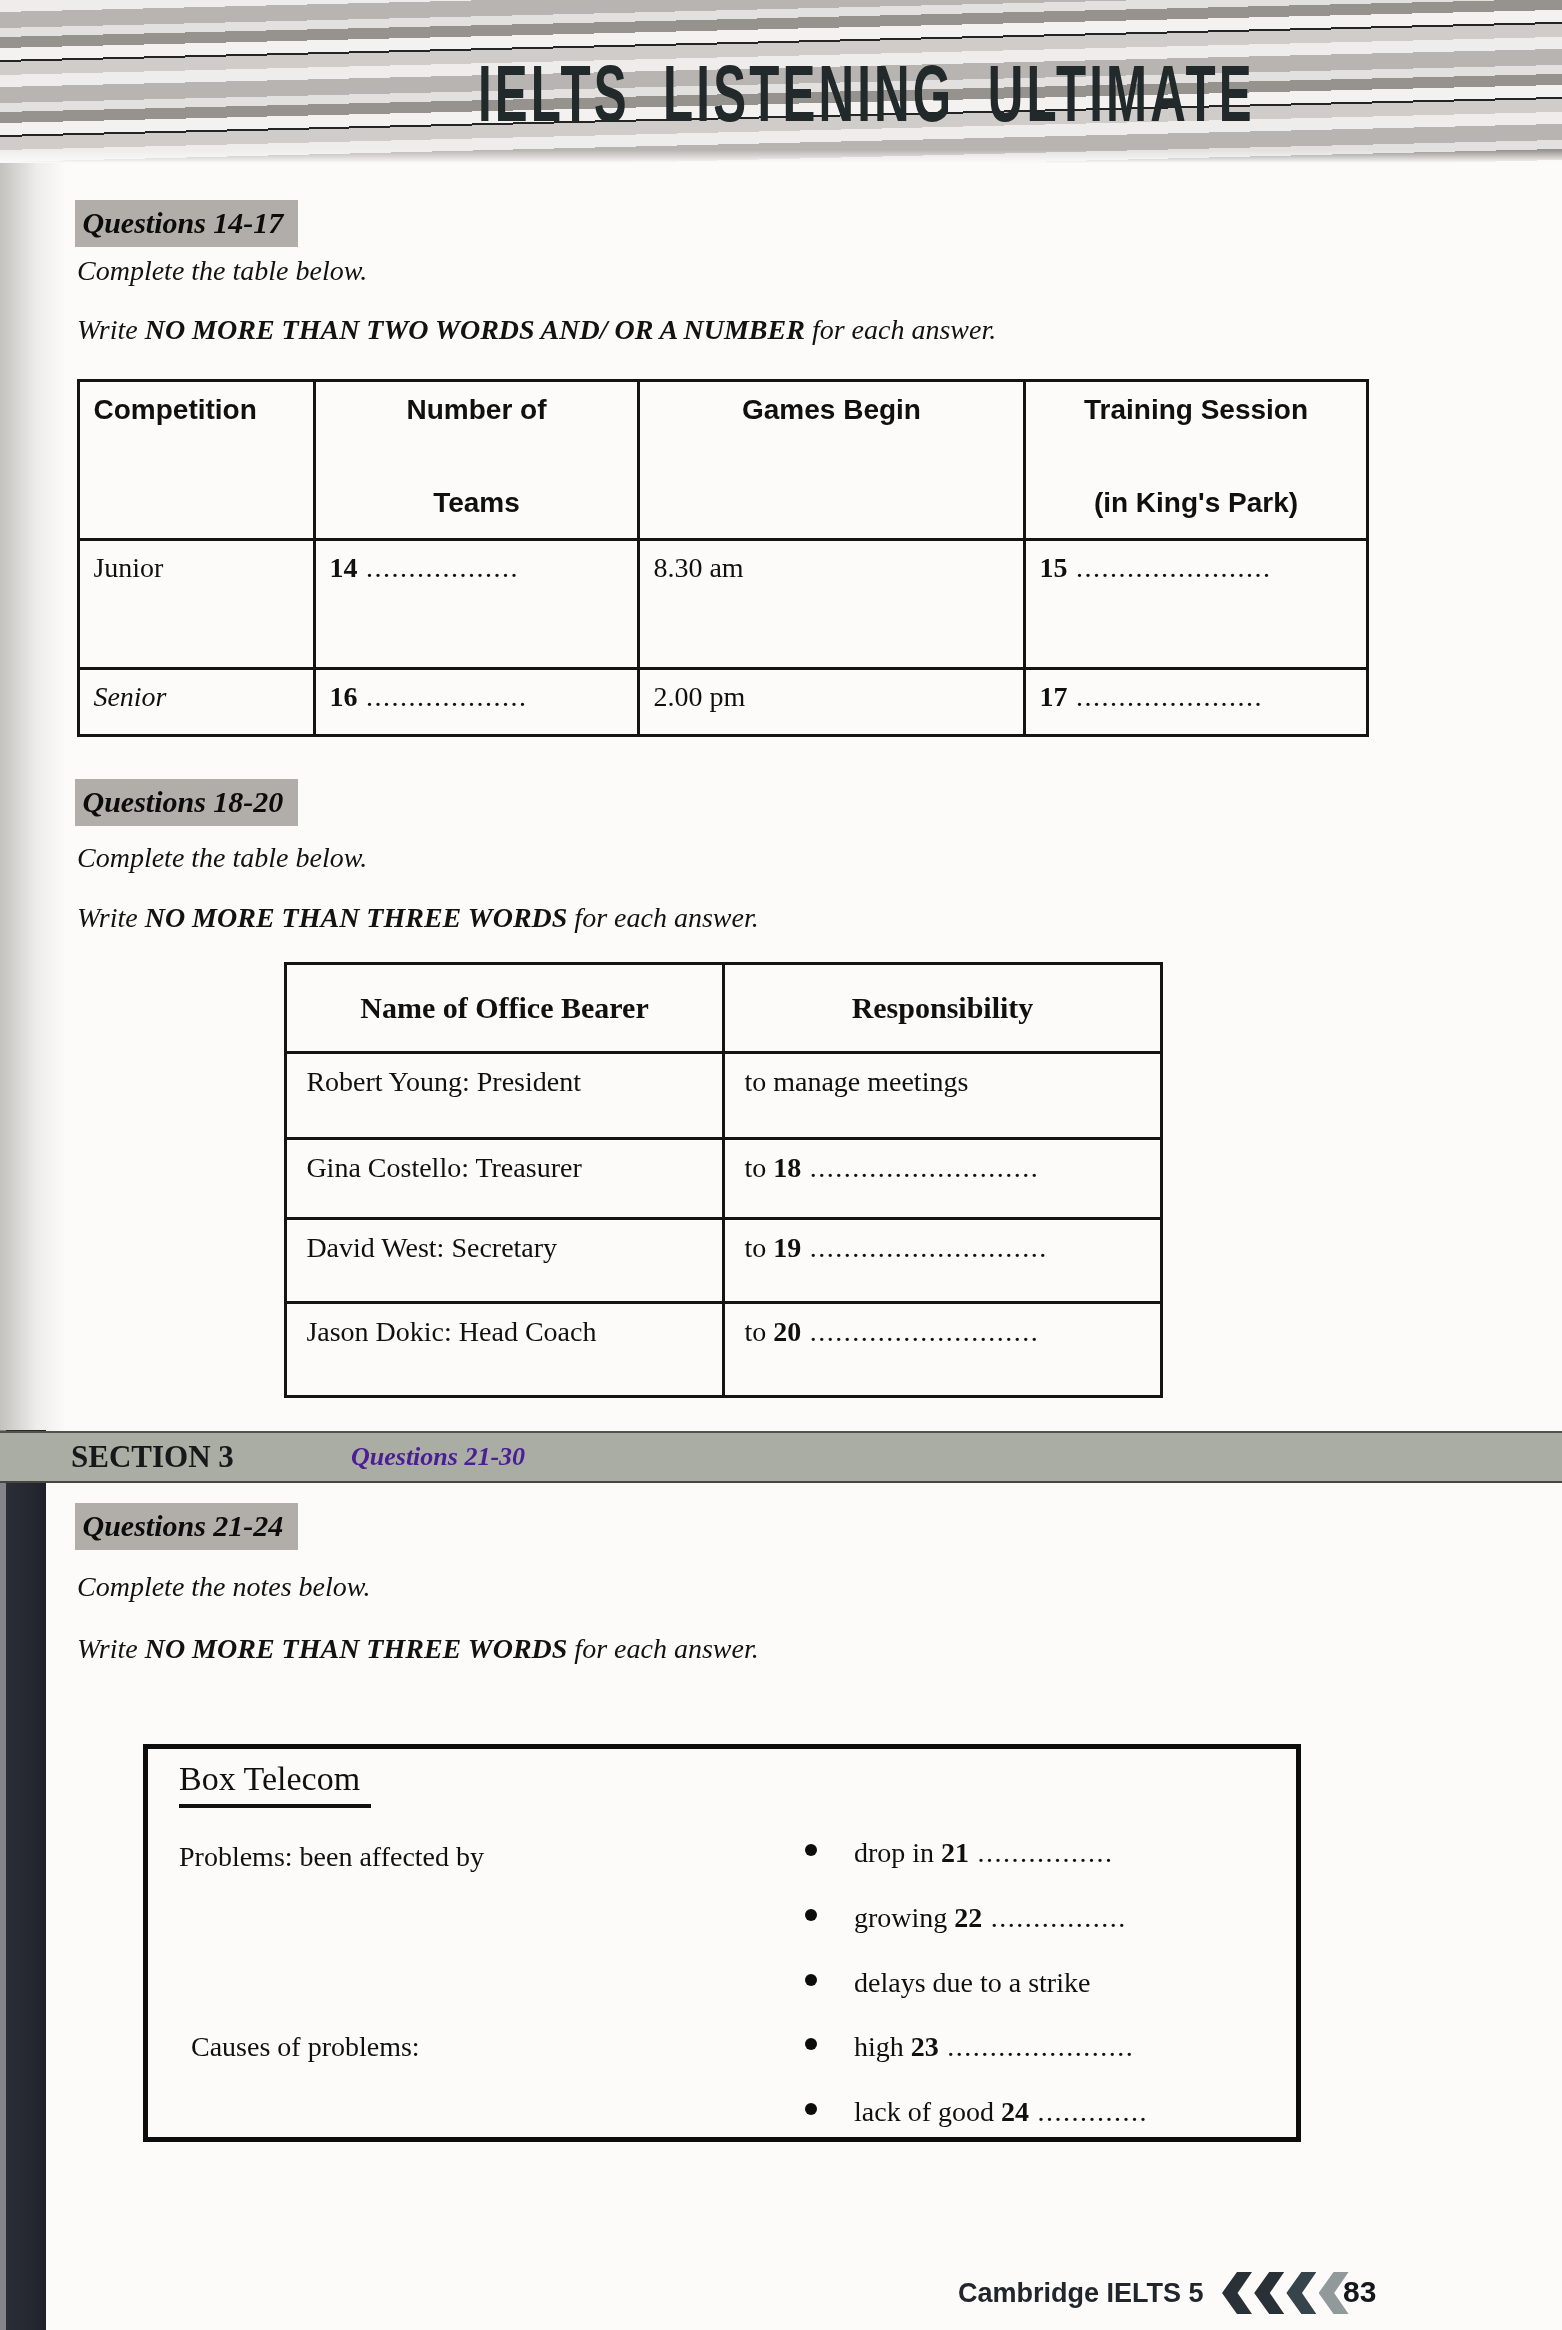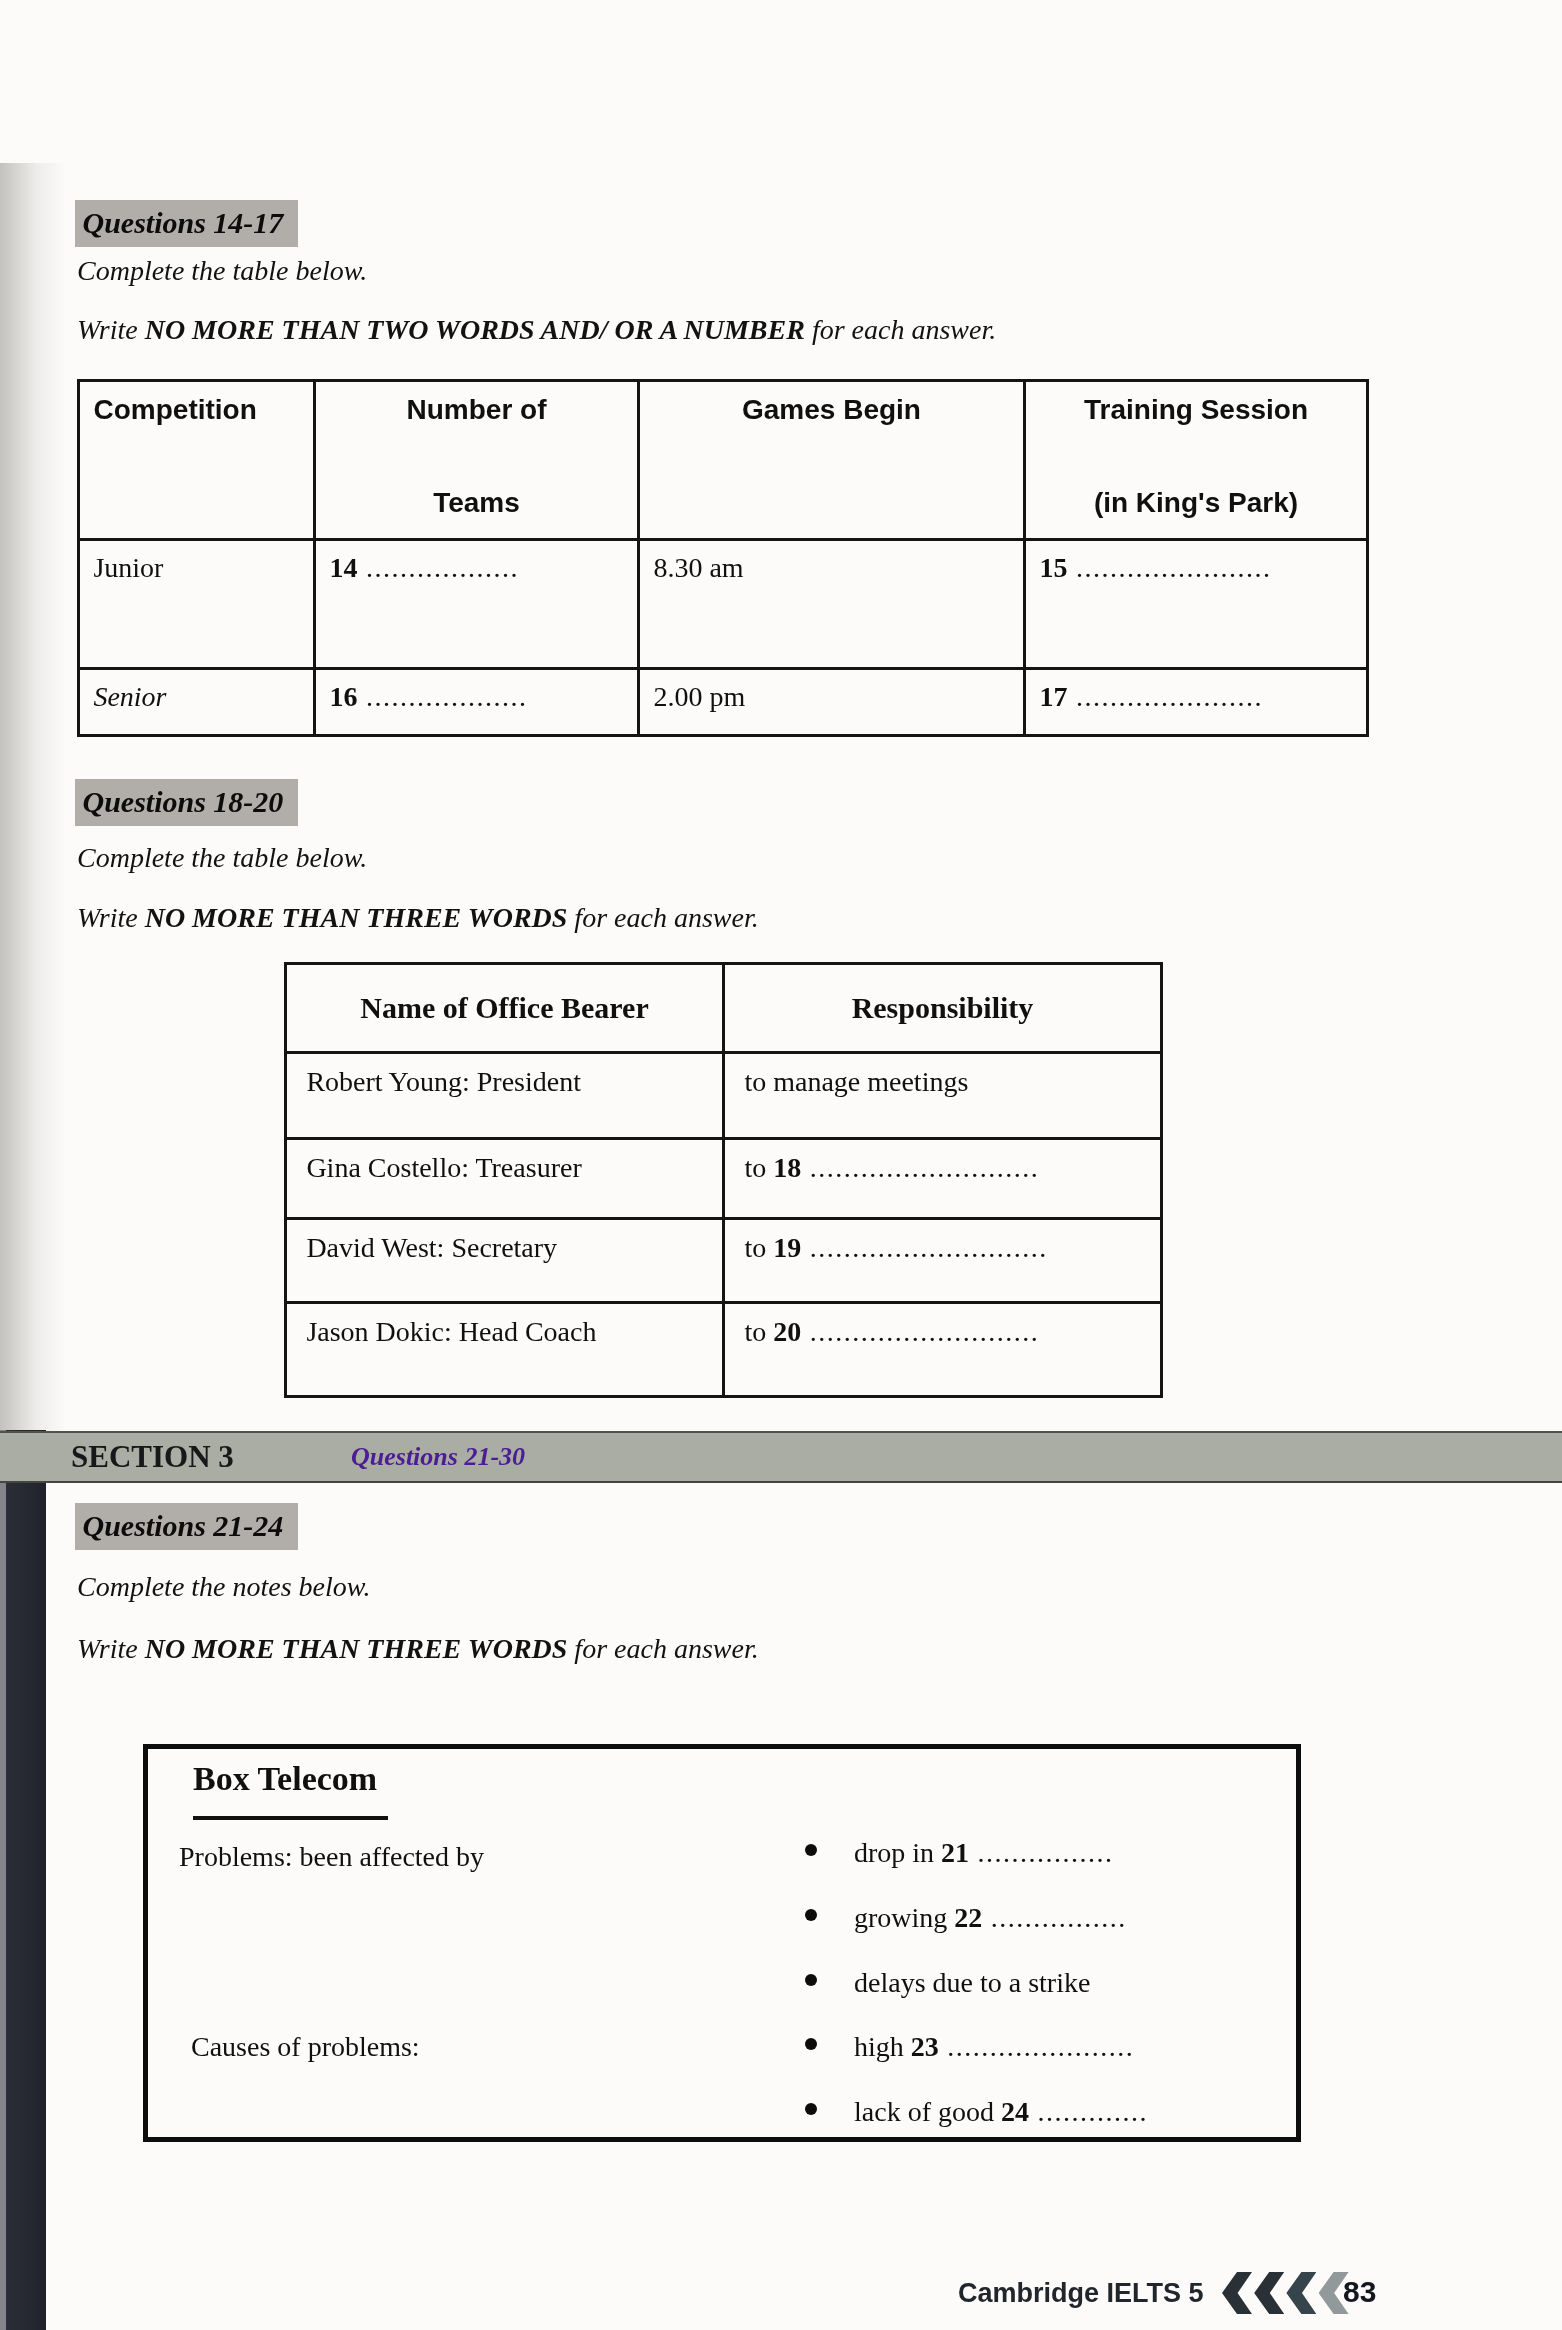--- a/index.html
+++ b/index.html
@@ -67,22 +67,22 @@
   .section-bar{position:absolute;left:0;top:1431px;width:1562px;height:48px;
     background:var(--section_bar,#a9ada3);
     border-top:2.2px solid #51524c;border-bottom:2.2px solid #45463f;
     display:flex;align-items:center;}
   .section-bar .sec{position:absolute;left:71px;font-weight:bold;font-size:31px;color:#18181a;}
   .section-bar .qs{position:absolute;left:351px;font-weight:bold;font-style:italic;font-size:26px;color:#4c1d95;font-family:Liberation Serif, serif;}
 
   
   .tbox{position:absolute;left:143px;top:1744px;width:1148px;height:388px;
     border:5.2px solid #0d0d0d;background:transparent;}
-  .tbox .title{position:absolute;left:45px;top:10.5px;font-weight:bold;font-size:34px;
-    border-bottom:4.5px solid #111;padding-bottom:18px;padding-right:10.5px;}
+  .tbox .title{position:absolute;left:31px;top:10.5px;font-weight:normal;font-size:34px;
+    border-bottom:4.5px solid #111;padding-bottom:6px;padding-right:10.5px;}
   .tbox .label{position:absolute;font-size:28px;white-space:nowrap;}
   .tbox .bullet-item{position:absolute;left:657px;font-size:28px;white-space:nowrap;}
   .tbox .bullet-item b{font-weight:bold;}
   .tbox .dot{display:inline-block;width:12px;height:12px;border-radius:50%;background:#0c0c0c;
     margin-right:37px;vertical-align:6px;}
 
   
   .footer-book{position:absolute;left:958px;top:2278px;
     font-family:"Liberation Sans",sans-serif;font-weight:bold;font-size:27px;color:#20262b;white-space:nowrap;}
   .chevrons{position:absolute;left:1222px;top:2272px;display:flex;gap:2.2px;}
@@ -91,20 +91,23 @@
   .chev.c3{background:#36444b;}
   .chev.light{background:var(--chevron_light,#91999b);}
   .footer-page{position:absolute;left:1343px;top:2275px;
     font-family:"Liberation Sans",sans-serif;font-weight:bold;font-size:30px;color:#14181c;}
 </style>
 </head>
 <body>
 
 <div class="page">
 
+  <div class="banner">
+    <div class="banner-title">IELTS LISTENING ULTIMATE</div>
+  </div>
 
   <div class="left-shade"></div>
   <div class="left-band"></div>
 
   <div class="qheading" style="left:75px;top:200px;">Questions 14-17</div>
   <div class="instr" style="left:77px;top:255px;">Complete the table below.</div>
   <div class="instr" style="left:77px;top:314px;">
     <span>Write </span><b>NO MORE THAN TWO WORDS AND/ OR A NUMBER</b><span> for each answer.</span>
   </div>
 

